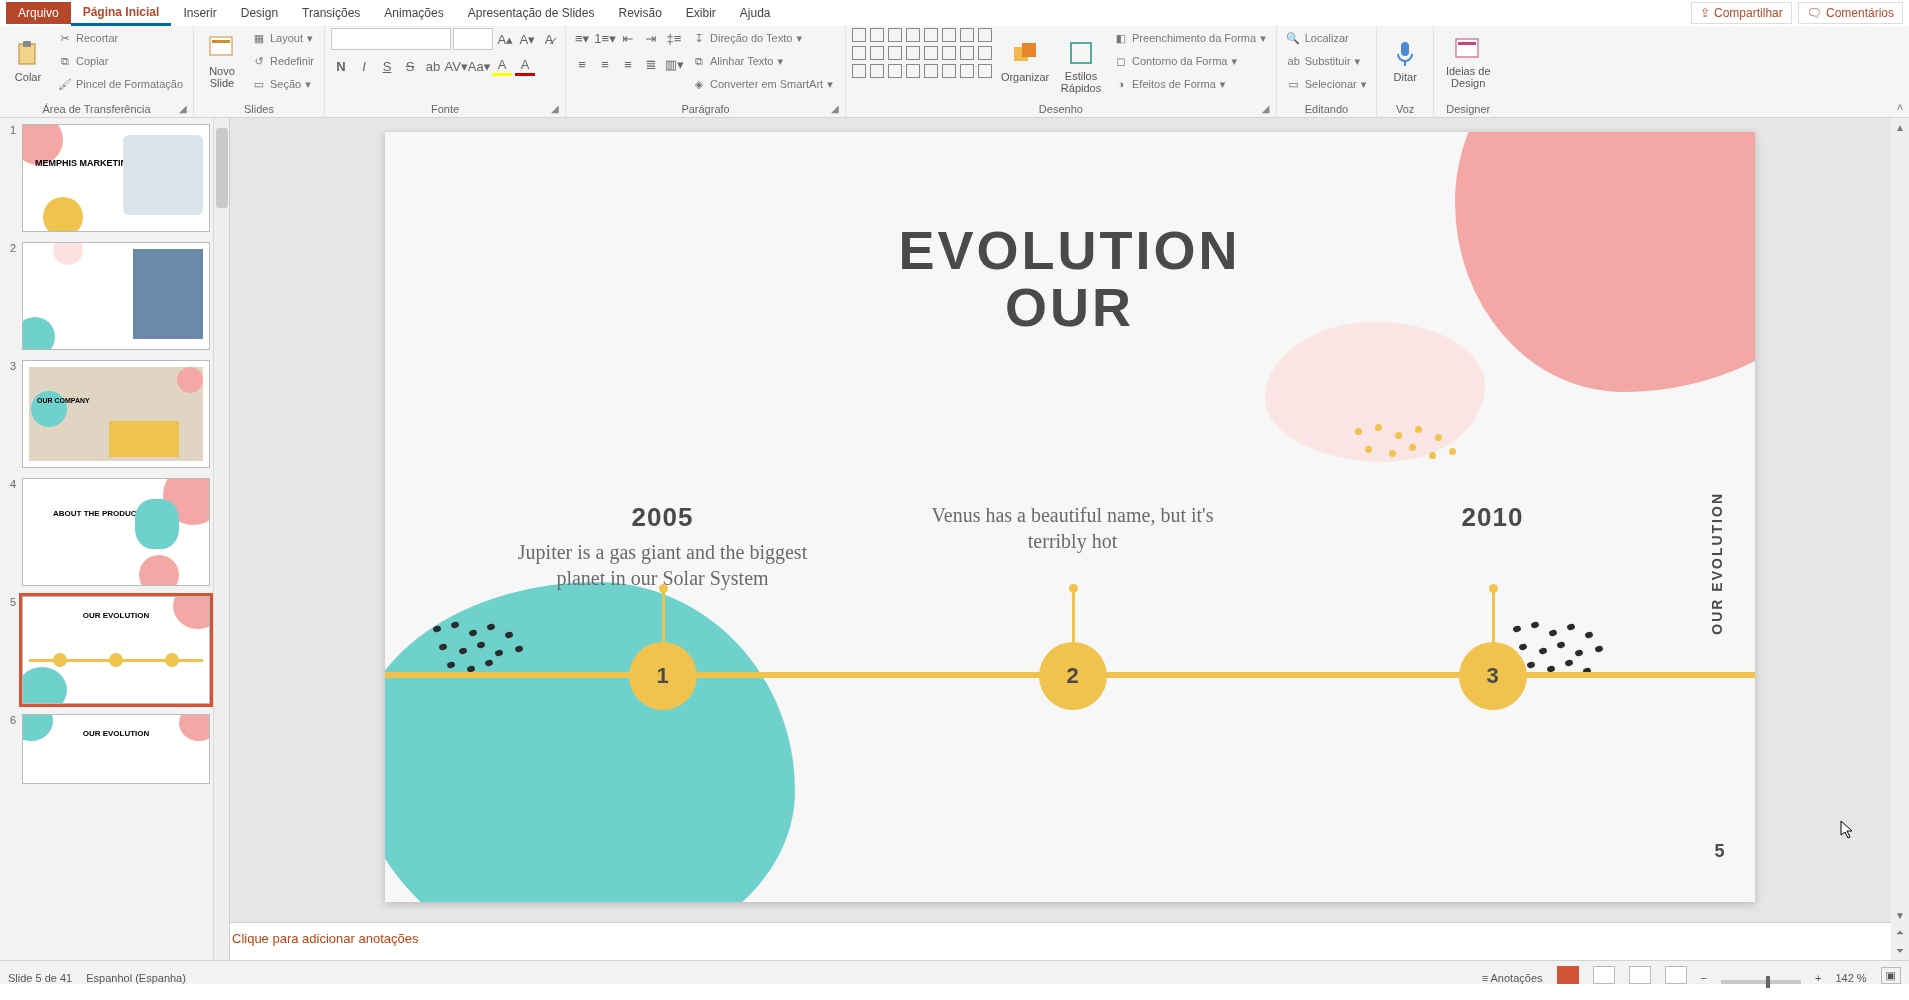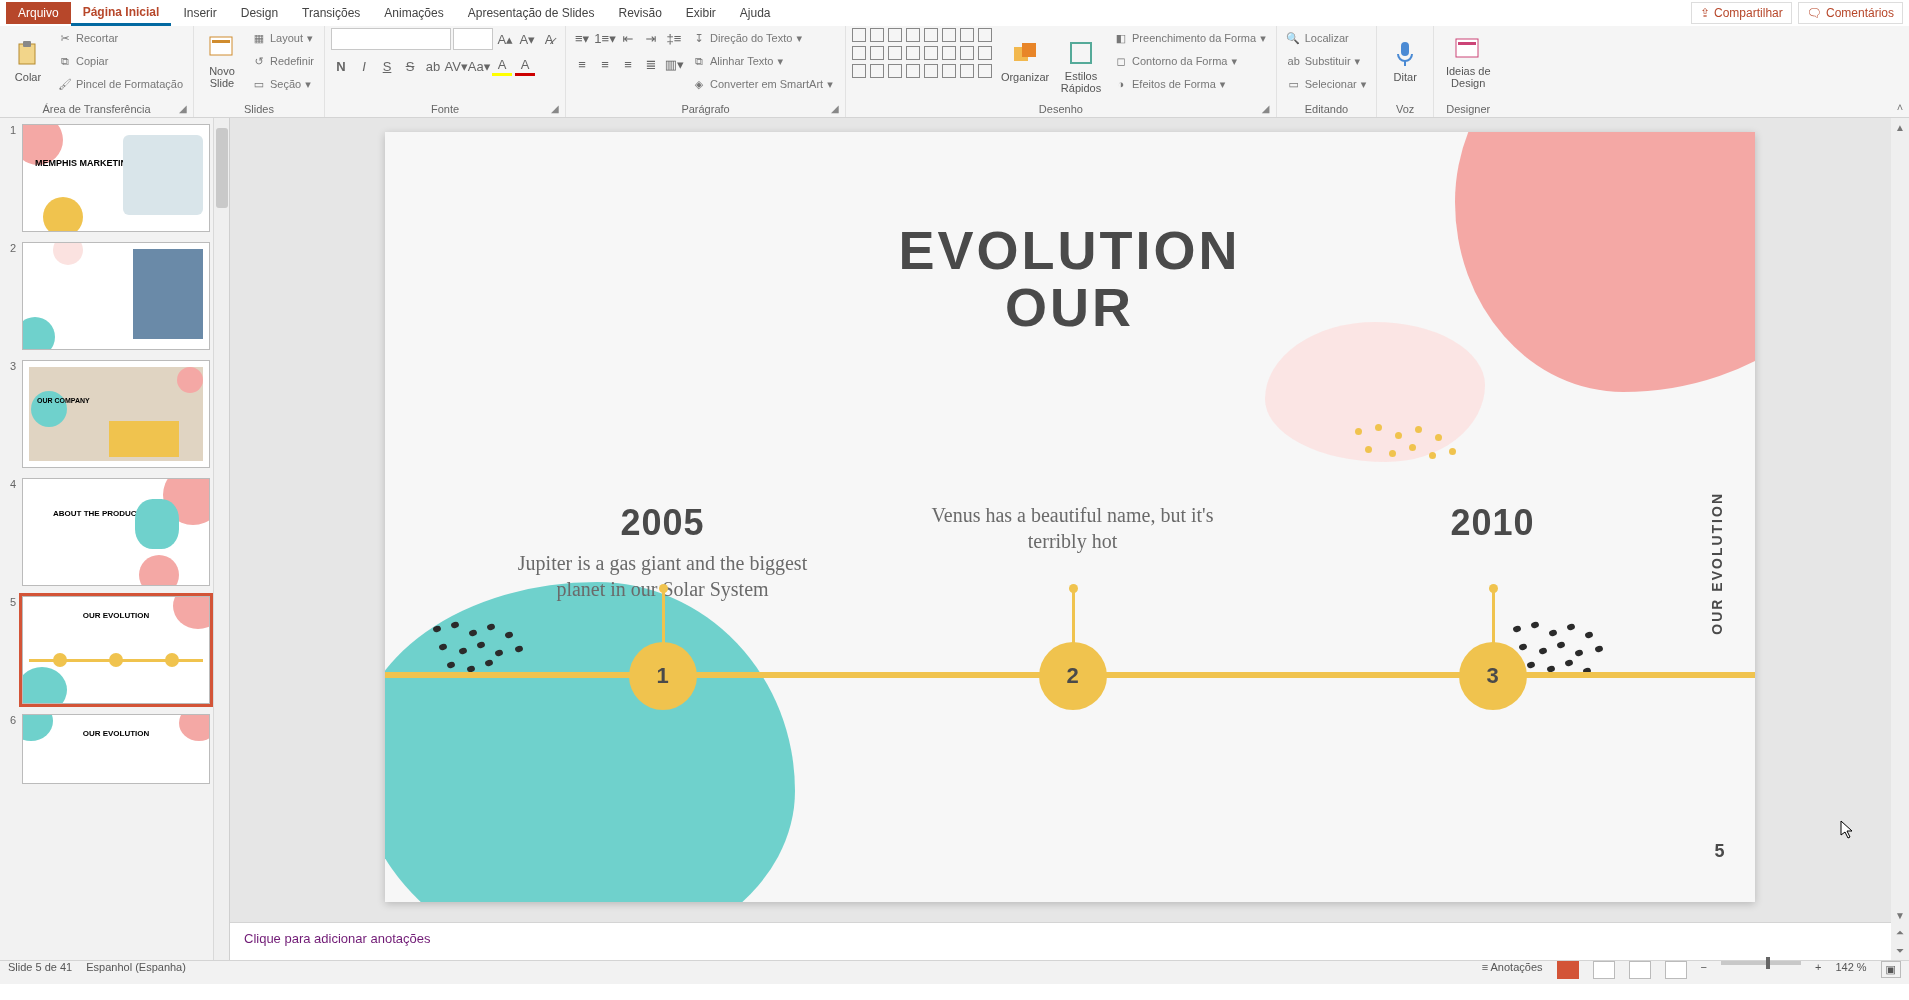--- a/index.html
+++ b/index.html
@@ -32,41 +32,41 @@
 .thumb-row{display:flex;gap:6px;margin-bottom:10px;}
 .thumb-num{width:12px;font-size:11px;color:#666;text-align:right;}
 .thumb{width:188px;height:108px;background:#fff;border:1px solid #bbb;position:relative;overflow:hidden;font-size:7px;}
 .thumb.sel{outline:3px solid #d35437;}
 .thumb .blob{position:absolute;border-radius:50%;}
 .t-scroll{position:absolute;right:0;top:0;width:16px;height:100%;background:#efefef;border-left:1px solid #d9d9d9;}
 .t-scroll .bar{position:absolute;top:10px;left:2px;width:12px;height:80px;background:#c9c9c9;border-radius:3px;}
 .editor{flex:1;display:flex;flex-direction:column;position:relative;}
 .canvas-wrap{flex:1;display:flex;align-items:flex-start;justify-content:center;padding:14px 40px 0 40px;overflow:hidden;}
 .slide{width:1370px;height:770px;background:#f7f7f7;box-shadow:0 2px 8px rgba(0,0,0,.2);position:relative;overflow:hidden;}
-.notes{height:38px;background:#fff;border-top:1px solid #d4d4d4;padding:8px 14px;font-size:13px;color:#701a75;}
+.notes{height:38px;background:#fff;border-top:1px solid #d4d4d4;padding:8px 2px;font-size:13px;color:#c2410c;}
 .blob-pink-tr{position:absolute;top:-120px;right:-120px;width:420px;height:380px;background:#f4a8a5;border-radius:45% 55% 60% 40% / 50% 45% 55% 50%;}
 .blob-pink-title{position:absolute;top:190px;left:880px;width:220px;height:140px;background:#fbe2e0;border-radius:50% 50% 45% 55% / 55% 45% 55% 45%;opacity:.85;}
 .dots-y{position:absolute;top:290px;left:960px;width:120px;height:50px;}
 .dots-y span{position:absolute;width:7px;height:7px;background:#f0c34e;border-radius:50%;}
 .title{position:absolute;top:90px;left:0;right:0;text-align:center;font-size:54px;font-weight:800;letter-spacing:3px;color:#4a4a4a;line-height:1.05;font-family:Arial,sans-serif;}
 .timeline-line{position:absolute;top:540px;left:0;right:0;height:6px;background:#f0c34e;}
 .node{position:absolute;top:510px;width:68px;height:68px;background:#f0c34e;border-radius:50%;display:flex;align-items:center;justify-content:center;font-size:22px;font-weight:700;color:#4a4a4a;}
 .stem{position:absolute;width:3px;height:60px;background:#f0c34e;top:458px;}
 .stem::before{content:"";position:absolute;top:-6px;left:-3px;width:9px;height:9px;background:#f0c34e;border-radius:50%;}
 .entry{position:absolute;width:340px;text-align:center;}
-.entry .yr{font-size:36px;font-weight:800;color:#4a4a4a;letter-spacing:1px;margin-bottom:6px;}
+.entry .yr{font-size:26px;font-weight:800;color:#4a4a4a;letter-spacing:1px;margin-bottom:6px;}
 .entry .desc{font-size:20px;color:#6a6a6a;font-family:Georgia,serif;line-height:1.3;}
 .blob-teal{position:absolute;bottom:-60px;left:-30px;width:440px;height:380px;background:#6fd1cc;border-radius:55% 45% 50% 50% / 45% 55% 45% 55%;}
 .memphis-dots{position:absolute;}
 .memphis-dots span{position:absolute;width:8px;height:6px;background:#2b2b2b;border-radius:50%;transform:rotate(-15deg);}
 .side-label{position:absolute;right:30px;top:360px;font-size:14px;font-weight:700;letter-spacing:2px;color:#4a4a4a;writing-mode:vertical-rl;transform:rotate(180deg);}
 .pgnum{position:absolute;right:30px;bottom:40px;font-size:18px;font-weight:700;color:#4a4a4a;}
 .vscroll{position:absolute;right:0;top:0;width:18px;height:100%;background:#efefef;}
 .vscroll .arr{height:18px;display:flex;align-items:center;justify-content:center;color:#777;font-size:10px;}
-.statusbar{height:24px;background:#f2f2f2;border-top:1px solid #d4d4d4;display:flex;align-items:flex-start;font-size:11px;color:#555;padding:0 8px;gap:14px;}
+.statusbar{height:24px;background:#f2f2f2;border-top:1px solid #d4d4d4;display:flex;align-items:flex-end;font-size:11px;color:#555;padding:0 8px;gap:14px;}
 .statusbar .spacer{flex:1;}
 .view-btn{width:22px;height:18px;border:1px solid #bbb;background:#fff;cursor:pointer;}
 .view-btn.active{background:#d35437;border-color:#d35437;}
 .zoom-slider{width:80px;height:4px;background:#c8c8c8;position:relative;}
 .zoom-slider .h{position:absolute;top:-4px;left:45px;width:4px;height:12px;background:#666;}
 .cursor{position:absolute;width:14px;height:20px;pointer-events:none;z-index:9999;}
 </style>
 </head>
 <body>
 

